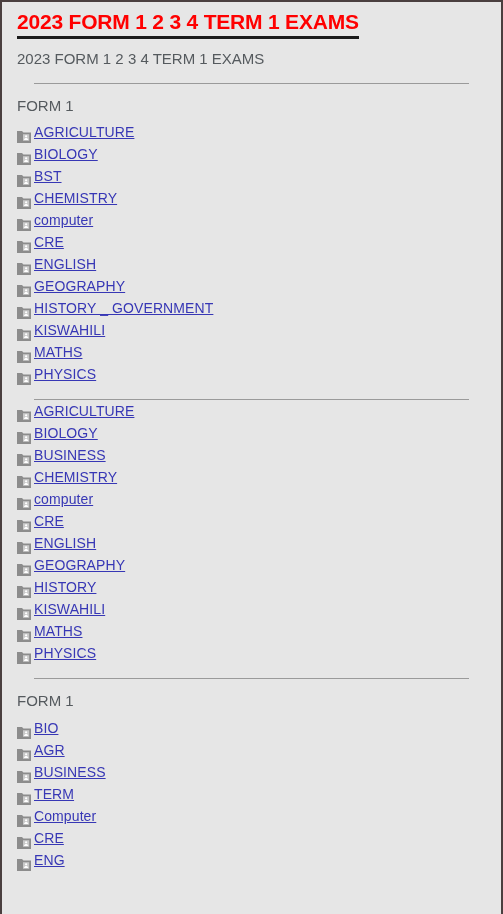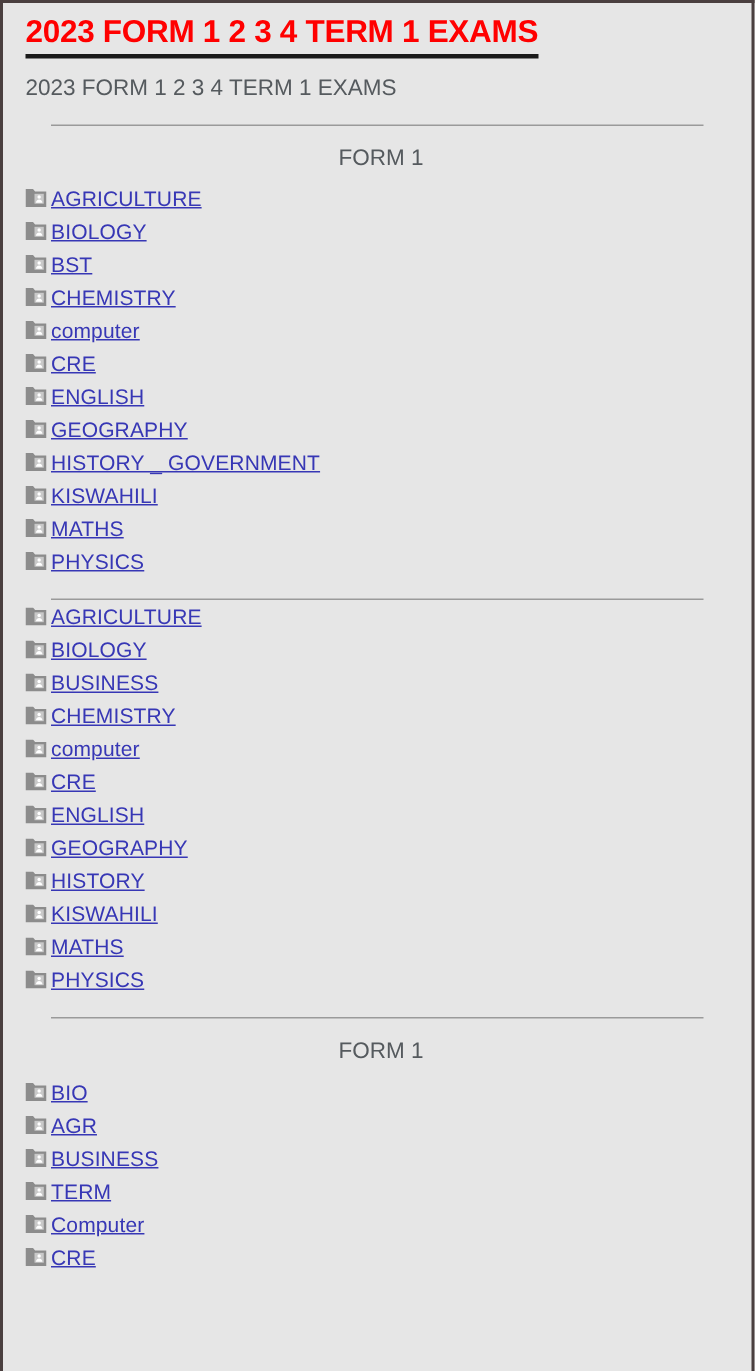--- a/index.html
+++ b/index.html
@@ -48,30 +48,29 @@
     border: none;
     border-top: 1px solid #9a9a9a;
     margin: 14px 22px 0 22px;
     height: 0;
   }
   .form-heading {
     color: #555a5e;
     font-size: 15px;
     padding: 12px 0 6px 5px;
     line-height: 1.3;
-    text-align: center;
   }
   .item-list {
     list-style: none;
     margin: 0;
     padding: 0 0 0 5px;
   }
   .item-row {
     display: flex;
-    align-items: center;
+    align-items: flex-end;
     height: 22px;
     line-height: 22px;
   }
   .folder-icon {
     width: 14px;
     height: 12px;
     flex: 0 0 14px;
     margin-right: 3px;
     display: block;
   }
@@ -401,16 +400,25 @@
   <li class="item-row">
     <svg class="folder-icon" viewBox="0 0 14 12" xmlns="http://www.w3.org/2000/svg">
       <path d="M0 0 h5 l1.4 1.6 H14 V12 H0 Z" fill="#8c8c8c"></path>
       <rect x="6" y="3.2" width="6.2" height="6.6" fill="#c9c9c9"></rect>
       <circle cx="9.1" cy="5.3" r="1.15" fill="#ffffff"></circle>
       <path d="M6.9 9.1 c0.3 -1.5 1.2 -2.1 2.2 -2.1 c1.0 0 1.9 0.6 2.2 2.1 Z" fill="#ffffff"></path>
     </svg>
     <a class="item-link" href="#">CRE</a>
   </li>
 
+  <li class="item-row">
+    <svg class="folder-icon" viewBox="0 0 14 12" xmlns="http://www.w3.org/2000/svg">
+      <path d="M0 0 h5 l1.4 1.6 H14 V12 H0 Z" fill="#8c8c8c"></path>
+      <rect x="6" y="3.2" width="6.2" height="6.6" fill="#c9c9c9"></rect>
+      <circle cx="9.1" cy="5.3" r="1.15" fill="#ffffff"></circle>
+      <path d="M6.9 9.1 c0.3 -1.5 1.2 -2.1 2.2 -2.1 c1.0 0 1.9 0.6 2.2 2.1 Z" fill="#ffffff"></path>
+    </svg>
+    <a class="item-link" href="#">ENG</a>
+  </li>
 </ul>
 </div>
 
 </div>
 
 </body></html>

